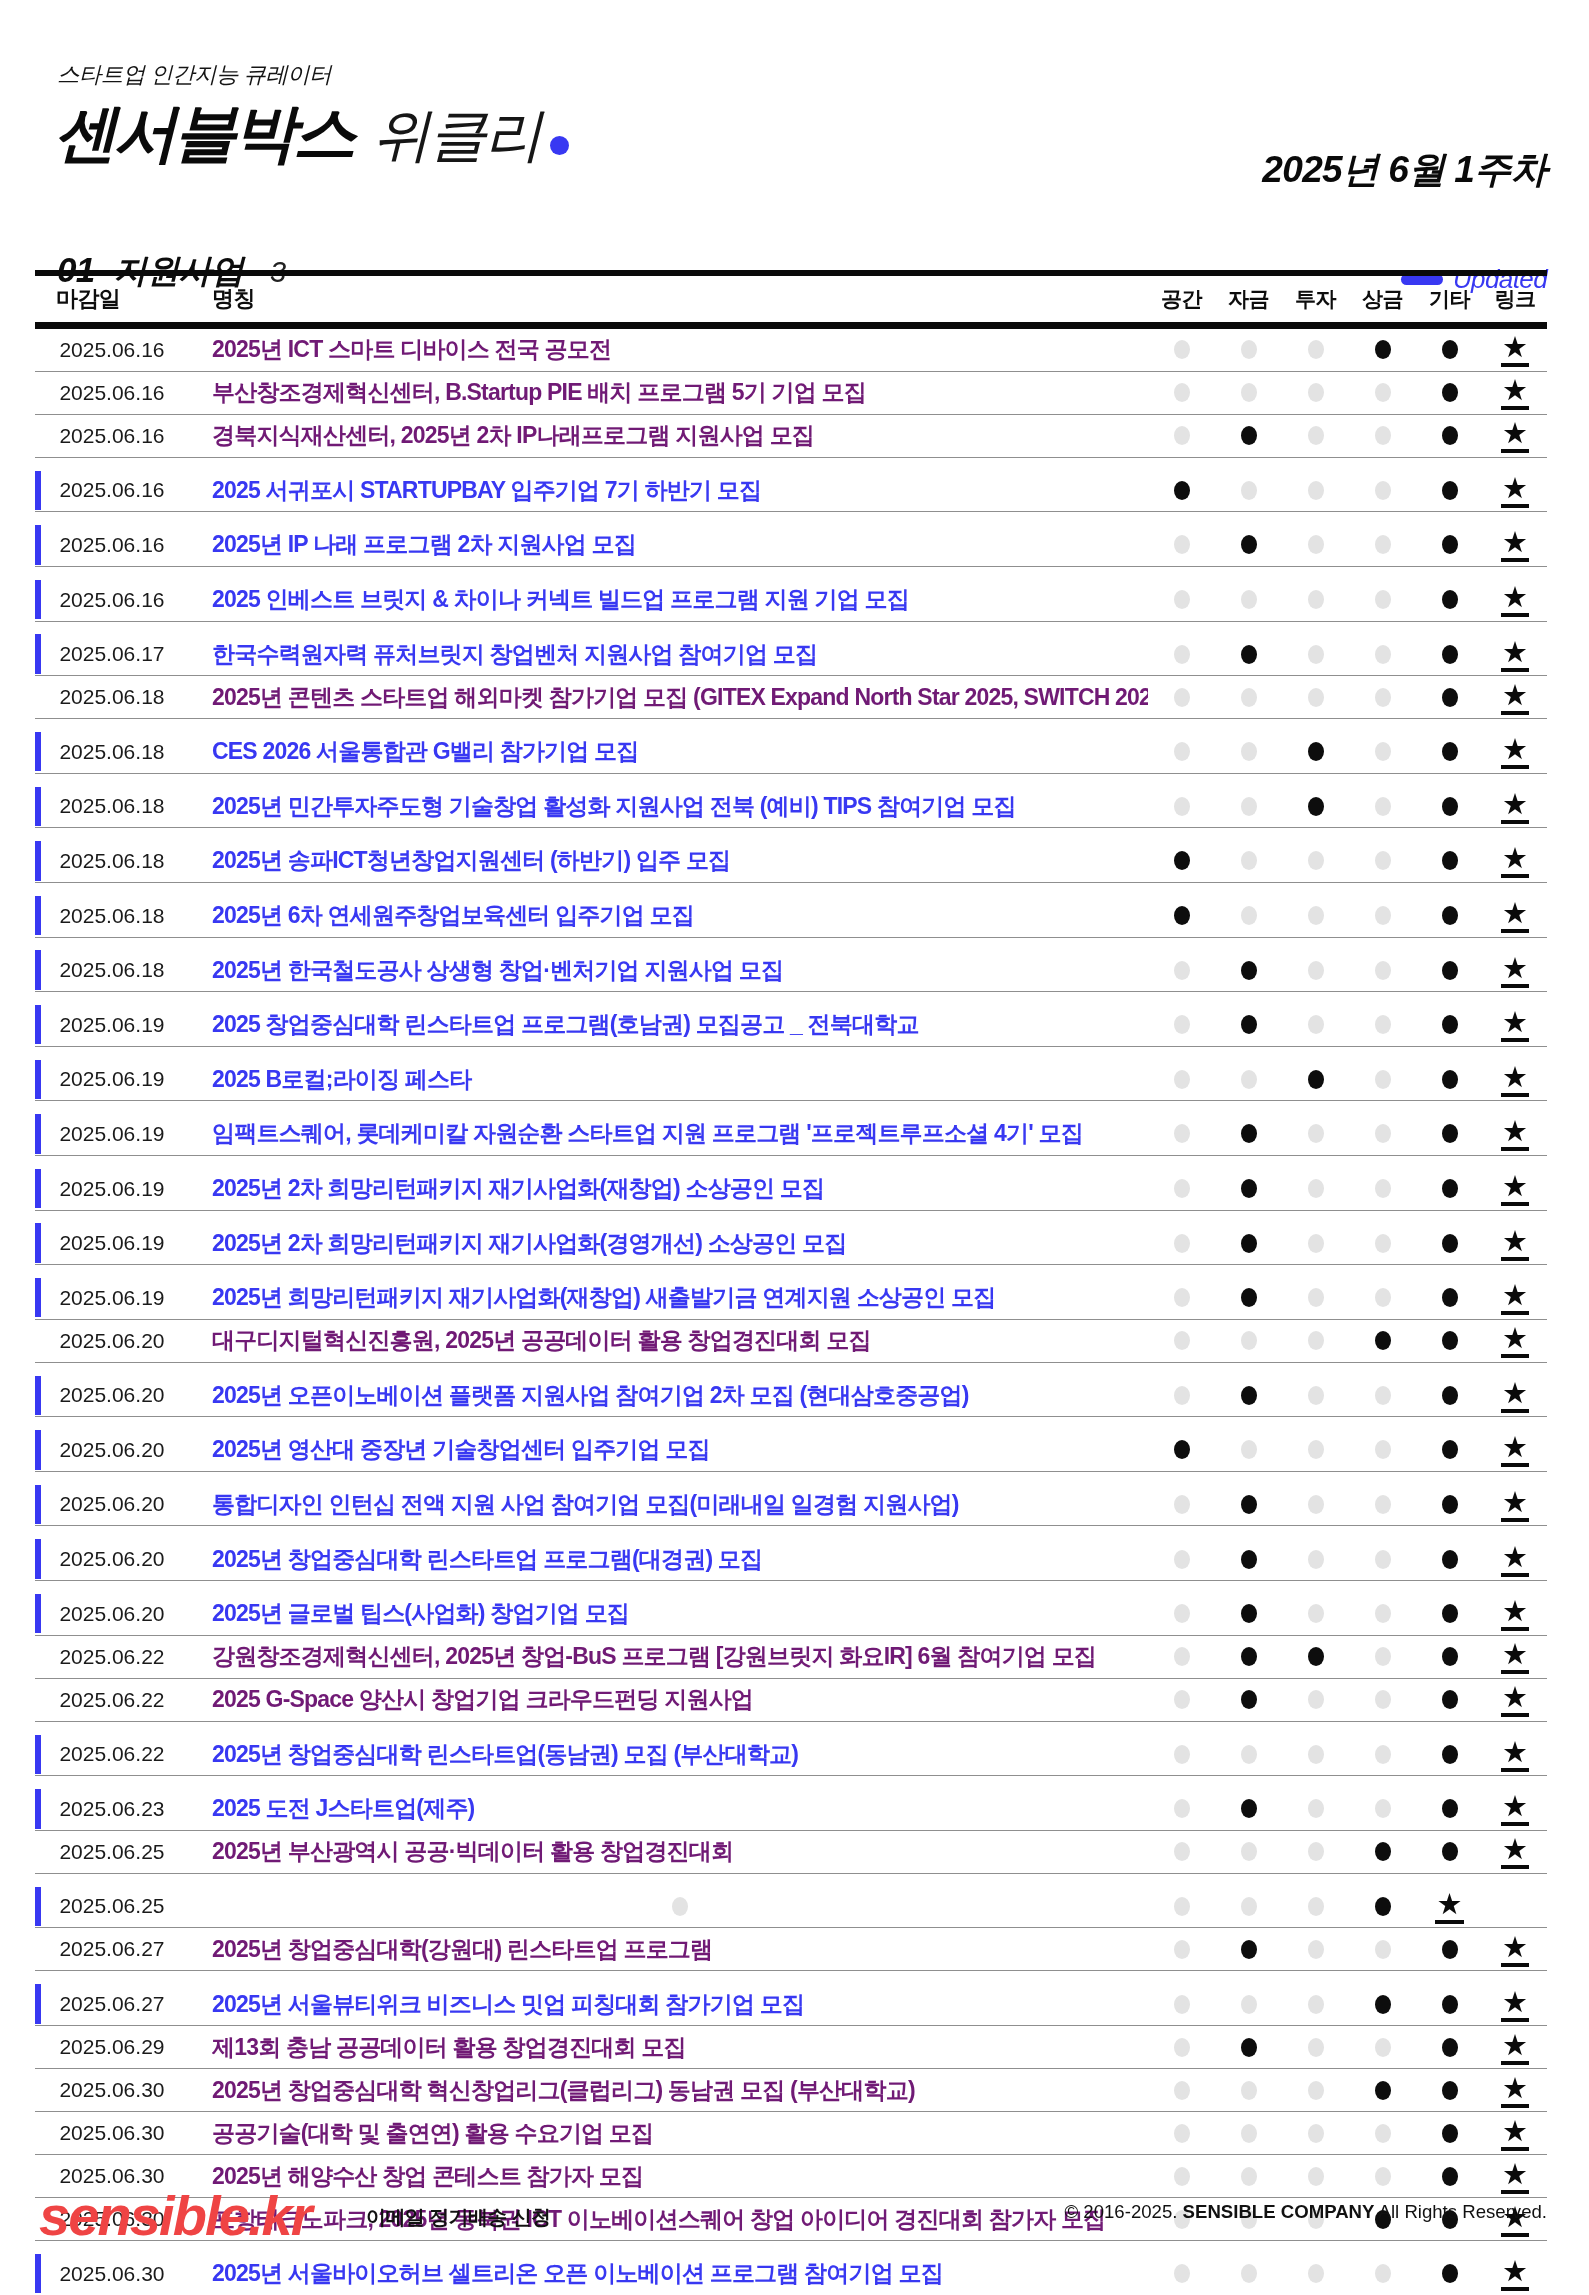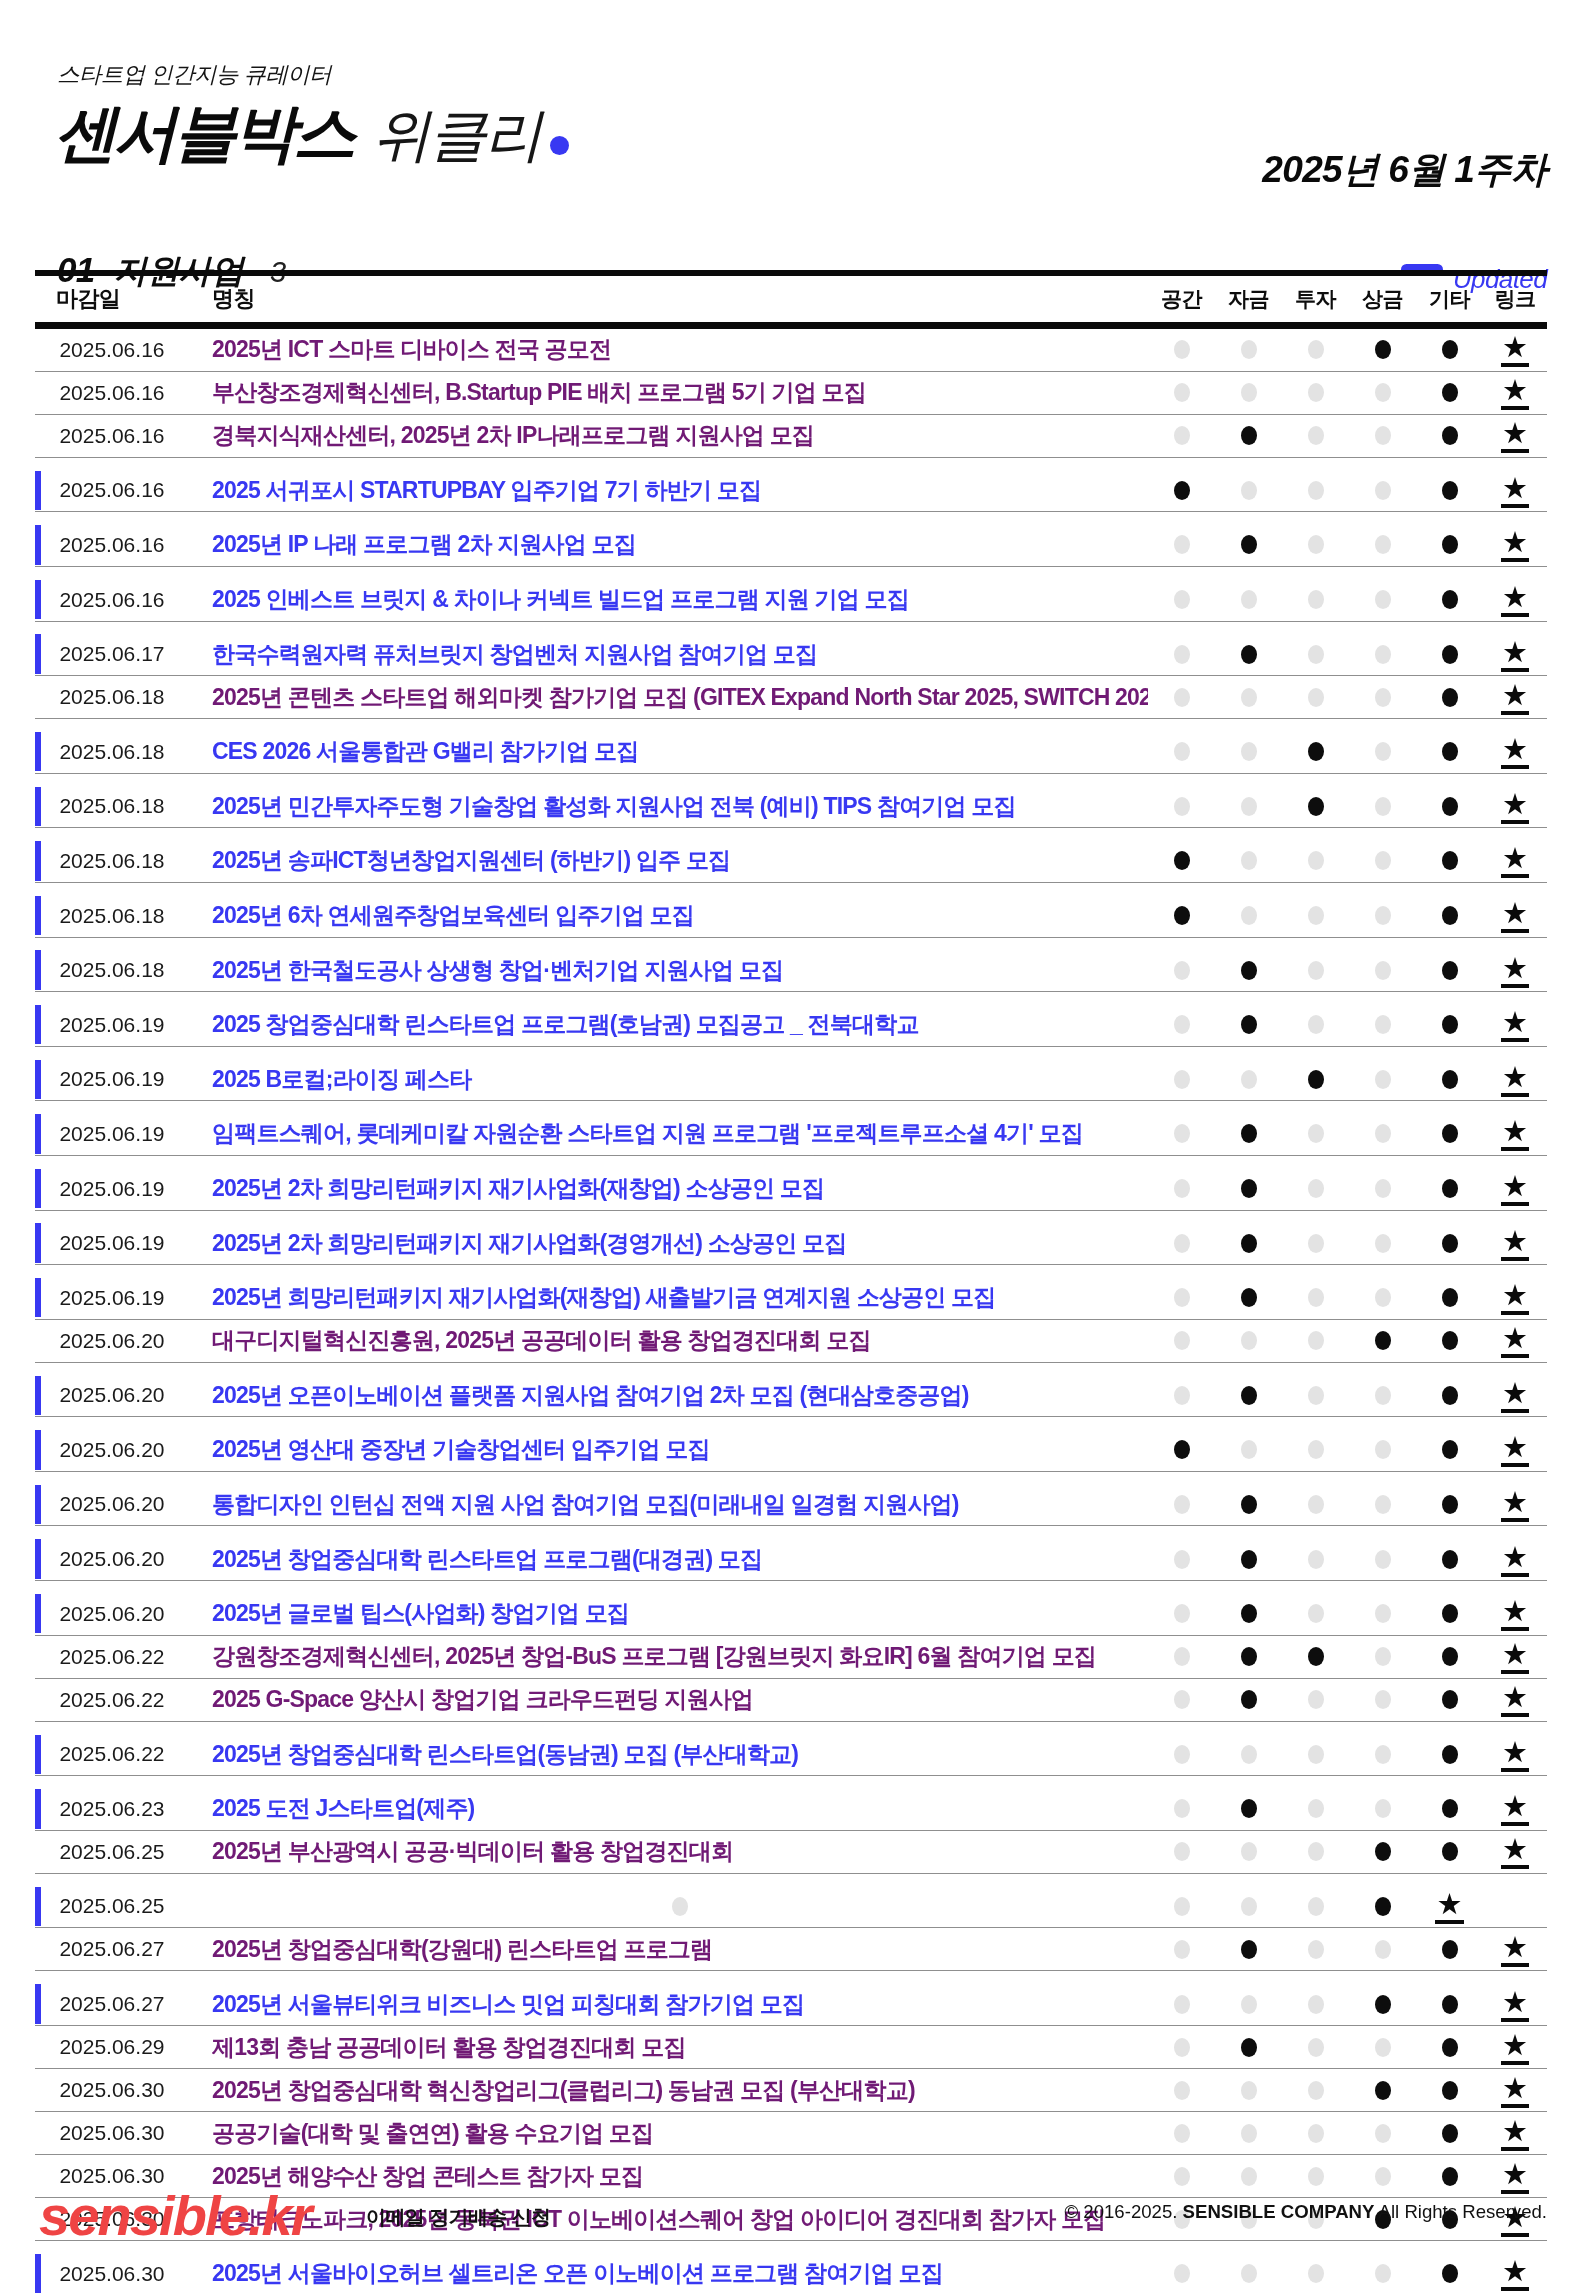--- a/index.html
+++ b/index.html
@@ -13,21 +13,21 @@
   .brand { position:absolute; left:54px; top:91px; white-space:nowrap; }
   .brand-bold { font-size:63px; font-weight:900; font-style:italic; letter-spacing:-3.2px; color:#0a0a0a; }
   .brand-light { font-size:58px; font-weight:200; font-style:italic; letter-spacing:-1.9px; margin-left:16.7px; color:#161616; }
   .brand-dot { display:inline-block; width:19px; height:19px; border-radius:50%; background:var(--accent); margin-left:6.4px; }
   .issue-date { position:absolute; right:42px; top:145px; font-size:37px; font-weight:800; font-style:italic; letter-spacing:-0.6px; color:#0a0a0a; }
   
   .section-row { position:absolute; left:57px; right:42px; top:217px; height:49px; display:flex; align-items:baseline;margin-top:32px; }
   .sec-num { font-size:35px; font-weight:900; font-style:italic; letter-spacing:-0.6px; }
   .sec-title { font-size:33px; font-weight:600; font-style:italic; margin-left:19px; letter-spacing:-0.6px; }
   .sec-suffix { font-size:29px; font-weight:300; font-style:italic; margin-left:9px; color:#222; }
-  .updated { margin-left:auto; display:flex; align-items:flex-start; align-self:center; margin-top:11.6px; }
+  .updated { margin-left:auto; display:flex; align-items:center; align-self:center; margin-top:11.6px; }
   .u-bar { width:42px; height:11px; border-radius:5.8px; background:var(--accent); }
   .u-label { font-size:26px; font-style:italic; font-weight:500; color:var(--accent); margin-left:10.3px; letter-spacing:-0.6px; }
   
   .table { position:absolute; left:35px; top:270px; width:1512px; }
   .rule-thick { height:6.4px; background:#0a0a0a; }
   .grid-cols { display:grid; grid-template-columns:177px 1fr 67px 67px 67px 67px 67px 64px; }
   .thead { height:46px; align-items:center; }
   .h-date { padding-left:21px; font-size:22px; font-weight:800; letter-spacing:-0.6px; }
   .h-name { font-size:22px; font-weight:800; letter-spacing:-0.6px; }
   .h-flag, .h-link { text-align:center; font-size:21px; font-weight:800; letter-spacing:-0.6px; }

